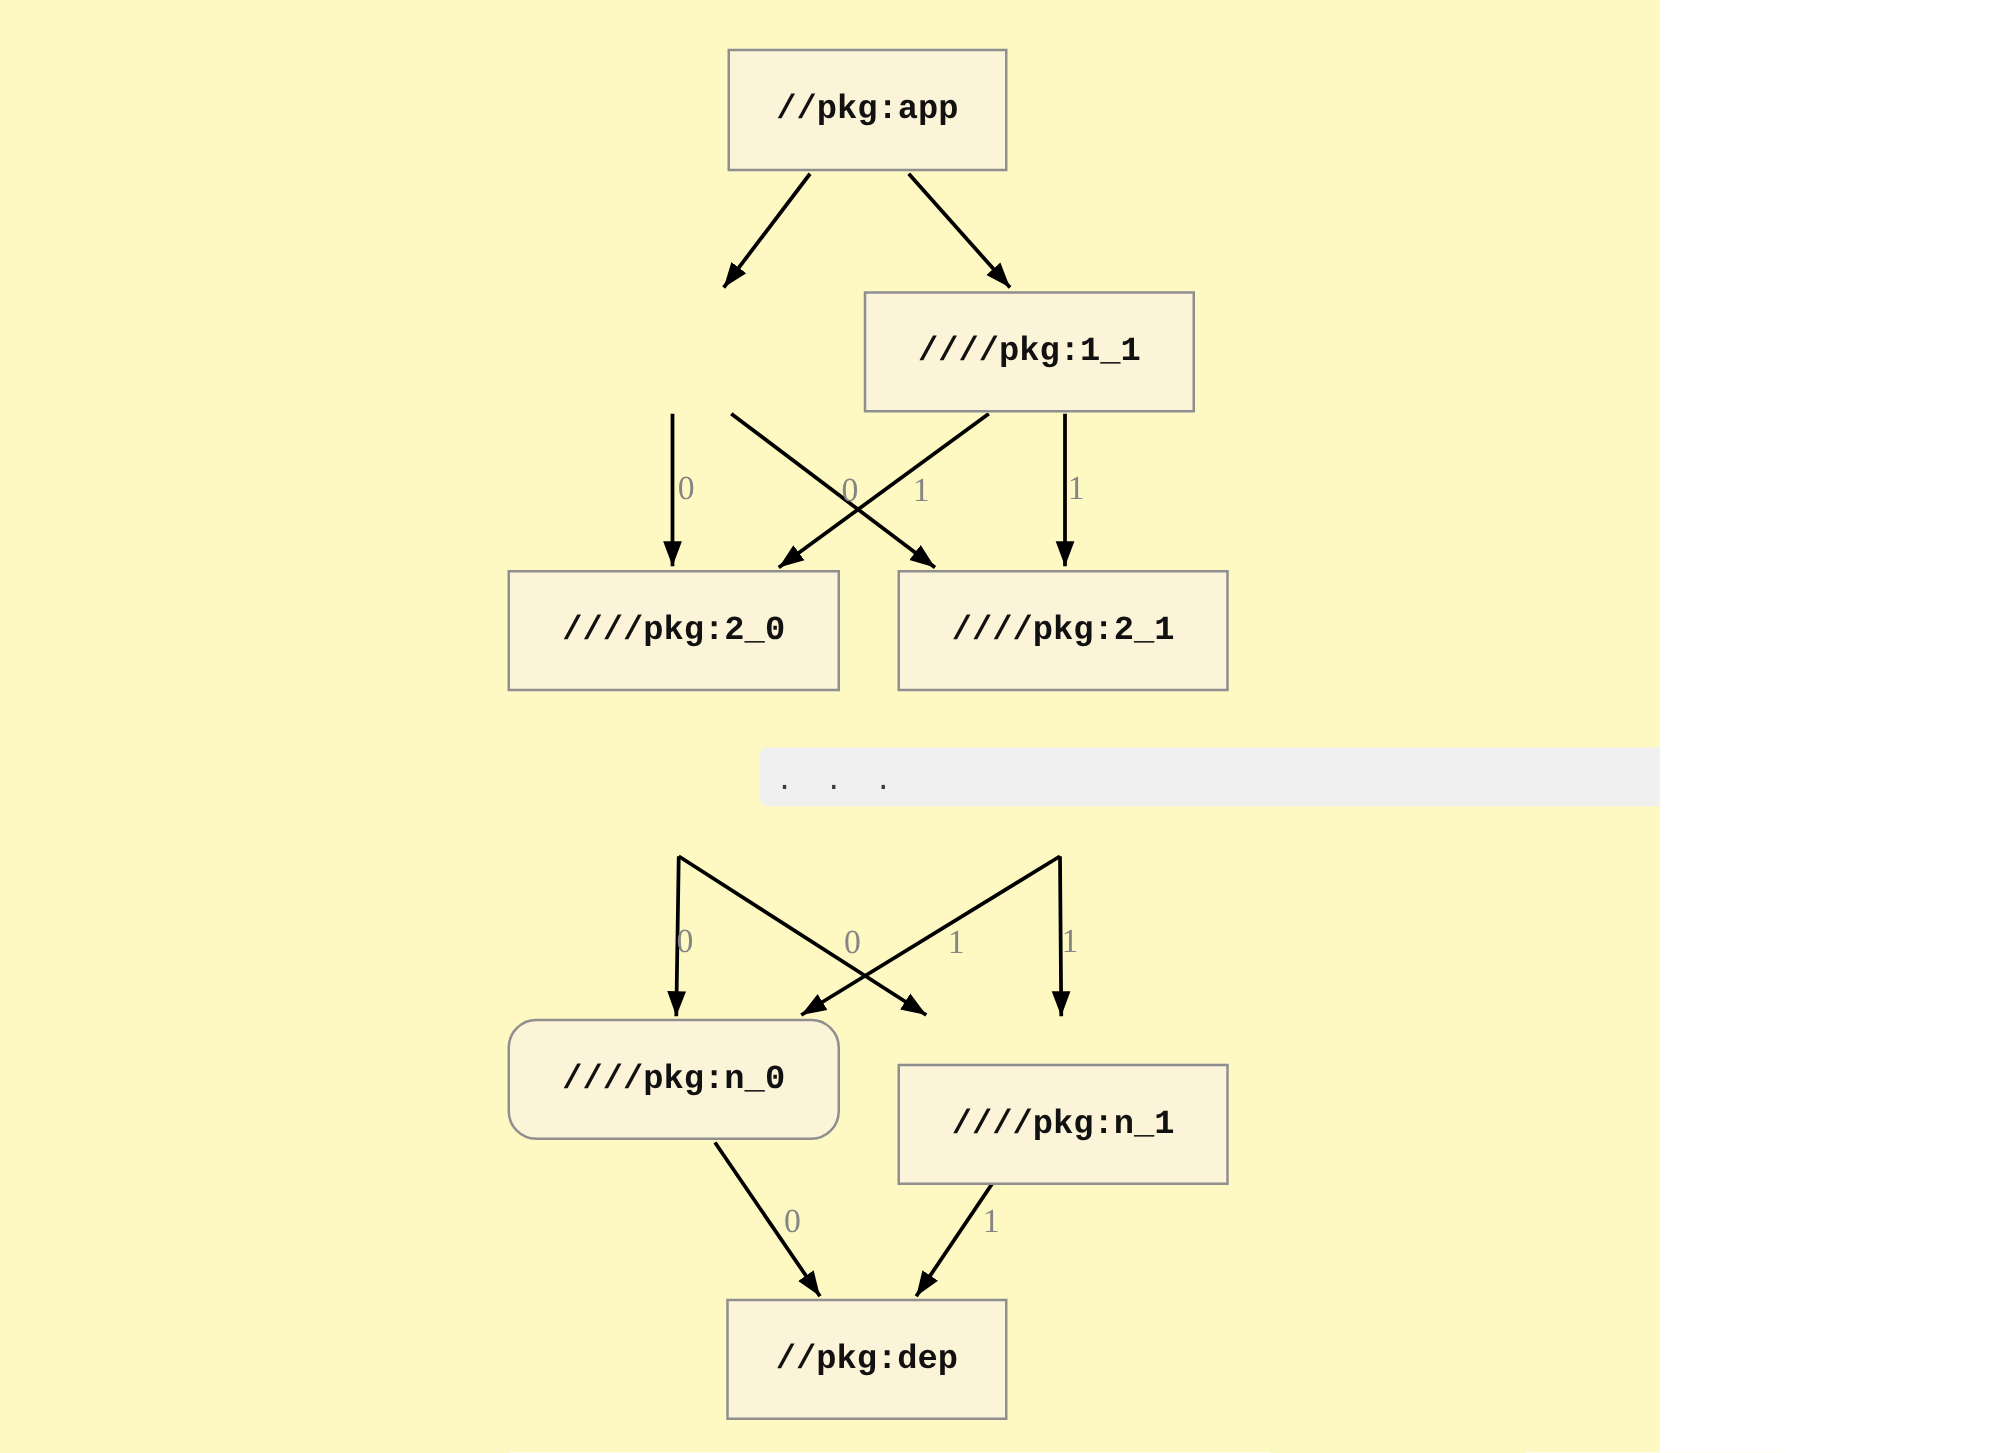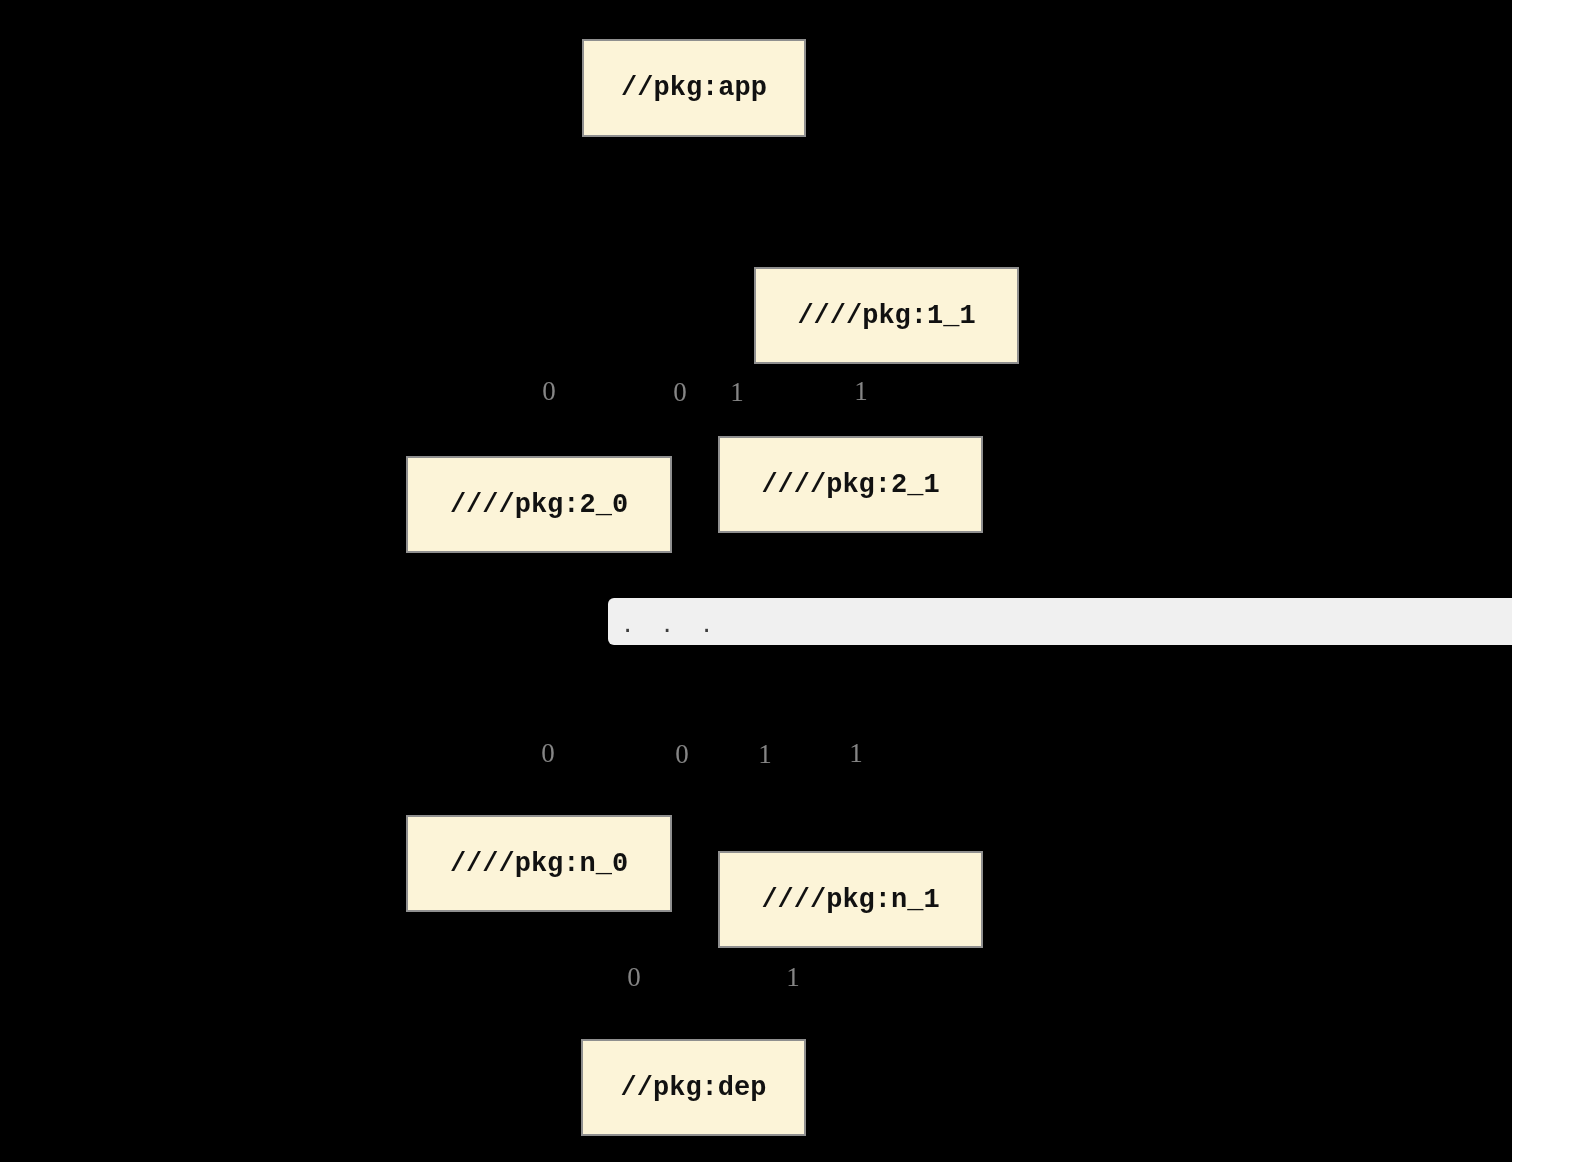--- a/index.html
+++ b/index.html
@@ -1,20 +1,20 @@
 <!DOCTYPE html>
 <html><head>
 <meta charset="utf-8">
 <style>
   html, body { margin: 0; padding: 0; background: #ffffff; }
   .canvas {
     position: relative;
-    width: 1512px;
+    width: 1328px;
     height: 1162px;
-    background: #000000;
+    background: #fef9c3;
     font-family: "Liberation Sans", sans-serif;
     overflow: hidden;
     text-decoration: underline;
   }
   .edges-layer {
     position: absolute;
     left: 0; top: 0;
     width: 1592px; height: 1162px;
   }
   .edges-layer path {
@@ -88,33 +88,33 @@
 
     <path d="M572,914 L656,1037" marker-end="url(#arrow)"></path>
     <path d="M816,914 L733,1037" marker-end="url(#arrow)"></path>
   </svg>
 
   <div class="node" style="left:582px; top:39px;  width:224px; height:98px;">
     <span>//pkg:app</span>
   </div>
 
 
-  <div class="node" style="left:754px; top:233px; width:265px; height:97px;margin-top:34px;">
+  <div class="node" style="left:691px; top:233px; width:265px; height:97px;">
     <span>////pkg:1_1</span>
   </div>
 
   <div class="node" style="left:406px; top:456px; width:266px; height:97px;">
     <span>////pkg:2_0</span>
   </div>
 
-  <div class="node" style="left:718px; top:436px; width:265px; height:97px;">
+  <div class="node" style="left:718px; top:456px; width:265px; height:97px;">
     <span>////pkg:2_1</span>
   </div>
 
-  <div class="node" style="left:406px; top:815px; width:266px; height:97px;">
+  <div class="node" style="left:406px; top:815px; width:266px; height:97px;border-radius:23px;">
     <span>////pkg:n_0</span>
   </div>
 
   <div class="node" style="left:718px; top:815px; width:265px; height:97px;margin-top:36px;">
     <span>////pkg:n_1</span>
   </div>
 
   <div class="node" style="left:581px; top:1039px; width:225px; height:97px;">
     <span>//pkg:dep</span>
   </div>

